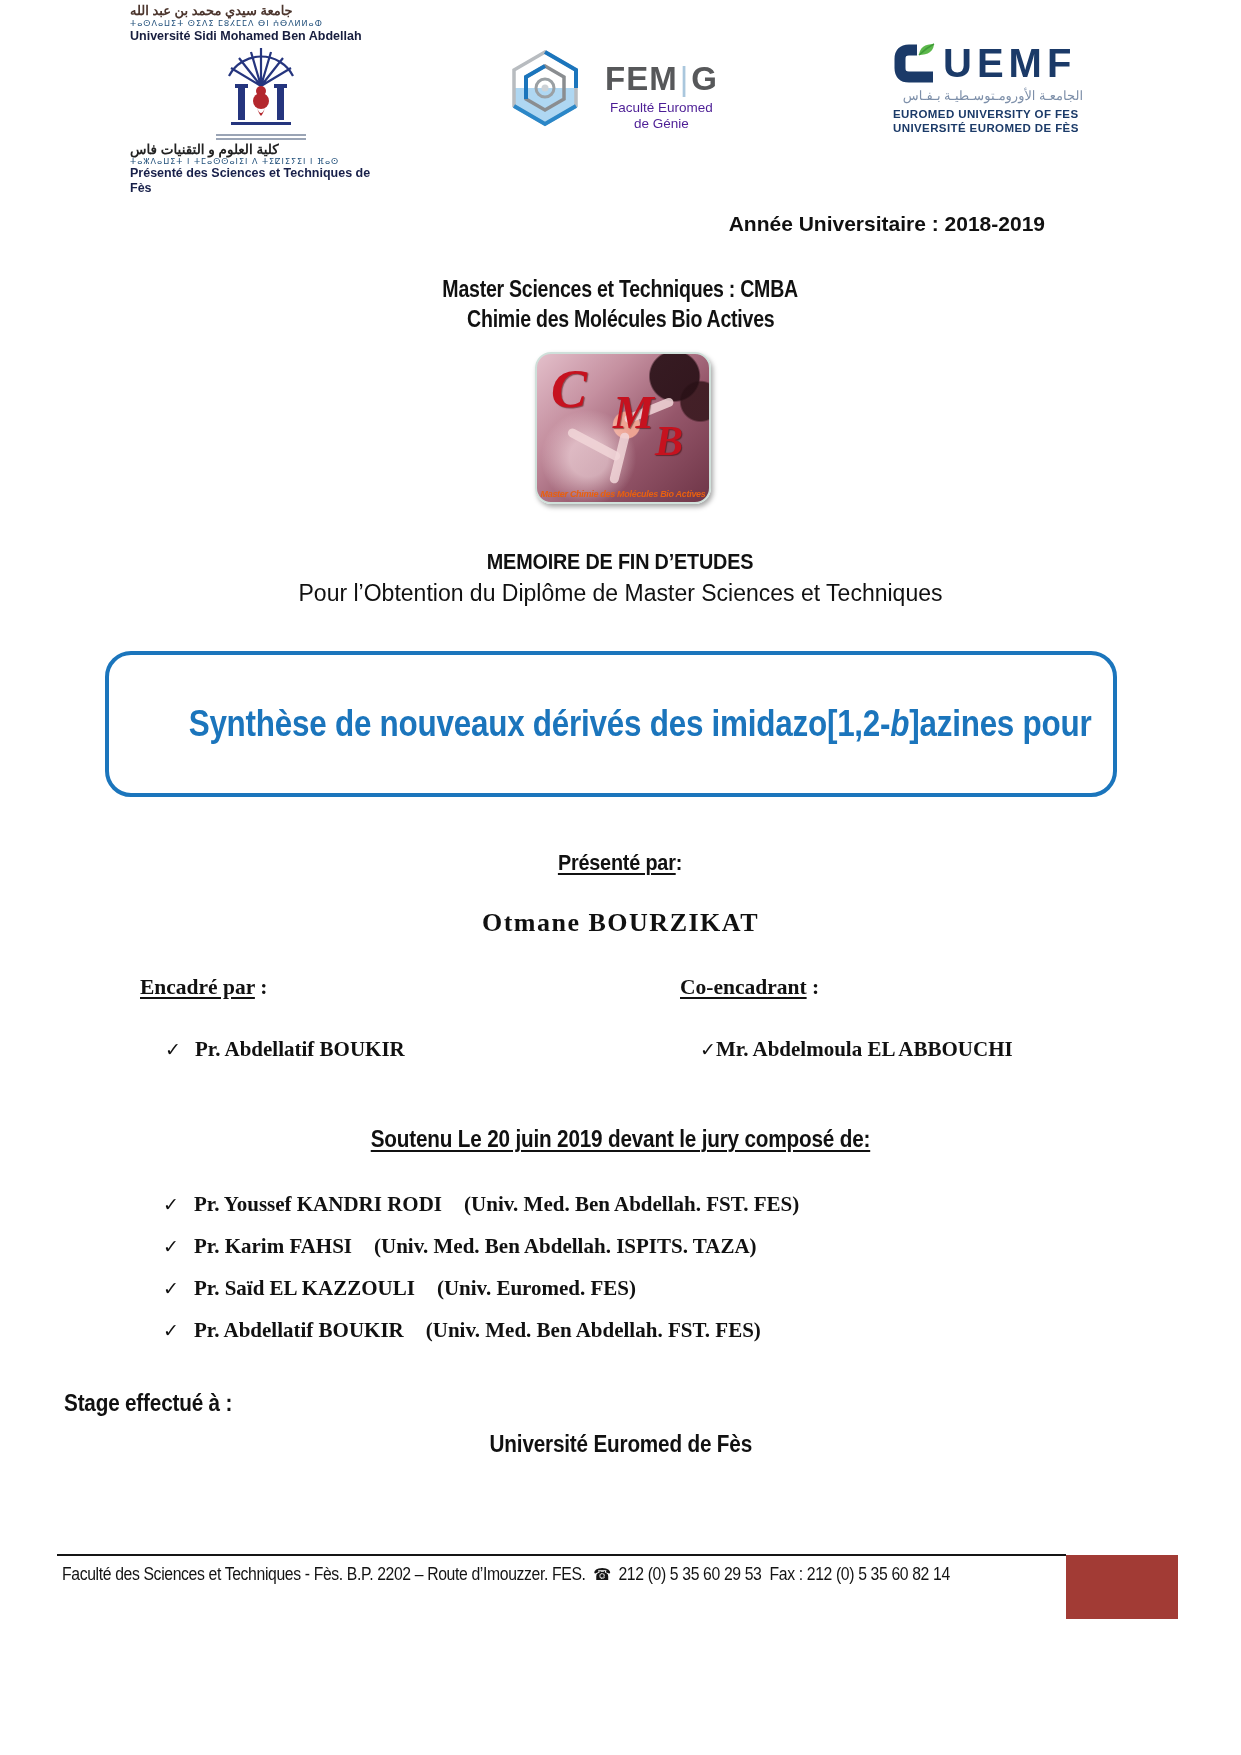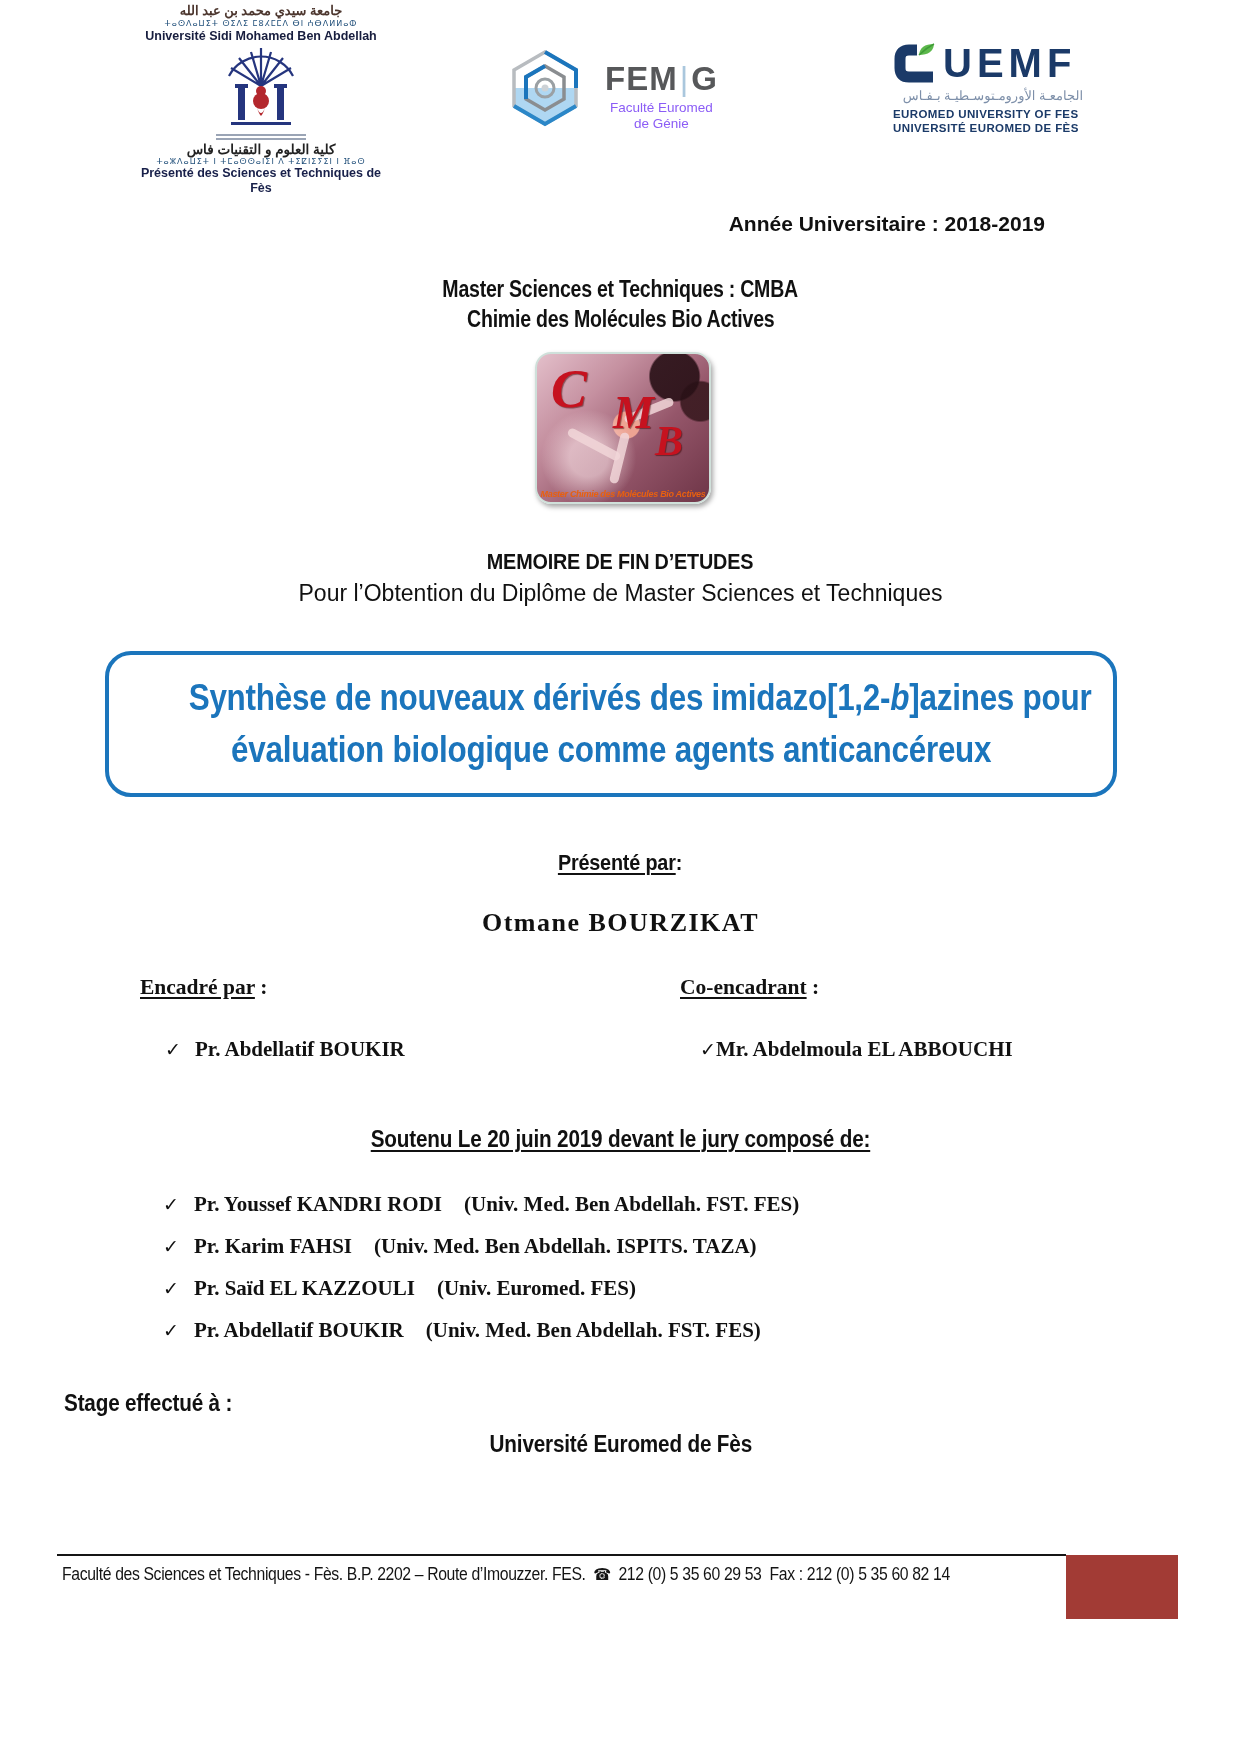--- a/index.html
+++ b/index.html
@@ -10,35 +10,35 @@
   }
   .abs { position:absolute; }
   .ctr { left:0; width:1241px; text-align:center; }
   .cond { display:inline-block; transform:scaleX(.85); transform-origin:50% 50%; letter-spacing:-.3px; }
   .cond90 { display:inline-block; transform:scaleX(.9); transform-origin:50% 50%; letter-spacing:-.2px; }
   .oleft { transform-origin:0 50%; }
   .ul { text-decoration:underline; text-decoration-thickness:2px; text-underline-offset:3px; }
   .check { font-family:"DejaVu Sans", sans-serif; font-weight:normal; }
 
   
-  .fst { left:130px; top:4px; width:262px; text-align:center; line-height:1.15; }
+  .fst { left:130px; top:4px; width:262px; text-align:left; line-height:1.15; }
   .fst-ar1 { font-size:13px; font-weight:bold; color:#4c362e; }
   .fst-tif { font-size:8px; color:#1f4e79; letter-spacing:1px; font-family:"DejaVu Sans",sans-serif; white-space:nowrap; }
   .fst-fr1 { font-size:12.5px; font-weight:bold; color:#171d3e; margin-top:1px; }
   .fst-emblem { margin:2px auto 0; display:block; }
   .fst-lines { width:90px; margin:1px auto; }
   .fst-lines div { height:2px; background:#9aa4b5; margin:2px 0; }
   .fst-ar2 { font-size:13.5px; font-weight:bold; color:#222; }
   .fst-fr2 { font-size:12.5px; font-weight:bold; color:#18204a; }
 
   .femg { left:505px; top:42px; display:flex; align-items:flex-start; }
   .femg-text { margin-left:20px; text-align:center; }
   .femg-acronym { font-size:33px; font-weight:bold; color:#57585a; letter-spacing:1px; line-height:34px; margin-top:20px; white-space:nowrap; }
   .femg-bar { color:#aac7dd; font-weight:normal; padding:0 2px; }
-  .femg-sub { font-size:13.5px; color:#8b5cf6; line-height:16px; margin-top:4px; }
+  .femg-sub { font-size:13.5px; color:#4c1d95; line-height:16px; margin-top:4px; }
 
   .uemf { left:893px; top:42px; width:190px; }
   .uemf-row { display:flex; align-items:center; }
   .uemf-acronym { font-size:40px; font-weight:bold; color:#1b3a68; letter-spacing:5px; line-height:40px; margin-left:4px; }
   .uemf-ar { font-size:13px; color:#7d8fa9; text-align:right; margin-top:4px; }
   .uemf-en, .uemf-fr { font-size:11.5px; font-weight:bold; color:#1b3a68; letter-spacing:.4px; line-height:14px; text-align:left; white-space:nowrap; }
   .uemf-en { margin-top:4px; }
 
   
   .annee { top:212px; left:595px; width:450px; text-align:right; font-size:21px; font-weight:bold; }
@@ -184,23 +184,20 @@
     <span class="cond90">MEMOIRE DE FIN D’ETUDES</span>
   </div>
   <div class="abs ctr memoire2">
     <span>Pour l’Obtention du Diplôme de Master Sciences et Techniques</span>
   </div>
 
   <div class="abs titlebox">
     <div class="titleline">
       <span class="cond"><span>Synthèse de nouveaux dérivés des imidazo[1,2-</span><i>b</i><span>]azines pour</span></span>
     </div>
-    <div class="titleline">
-      <span class="cond">évaluation biologique comme agents anticancéreux</span>
-    </div>
   </div>
 
   <div class="abs ctr presente">
     <span class="cond90"><span class="ul">Présenté par</span><span>:</span></span>
   </div>
   <div class="abs ctr author">Otmane BOURZIKAT</div>
 
   <div class="abs enc-label" style="left:140px;">
     <span class="ul">Encadré par</span><span> :</span>
   </div>

